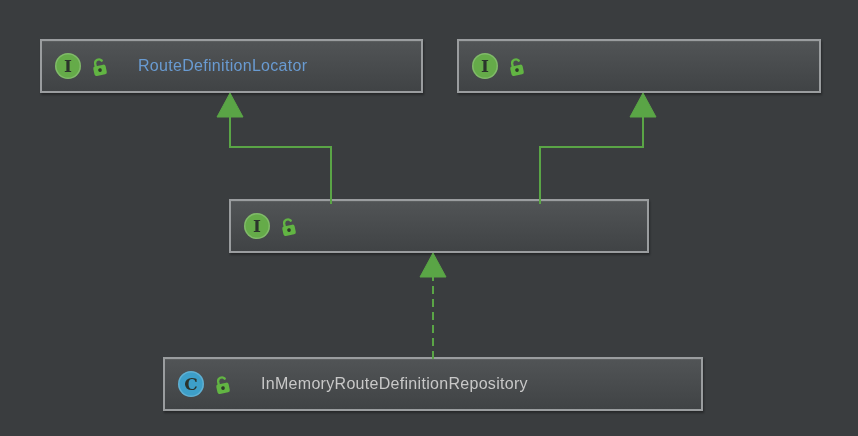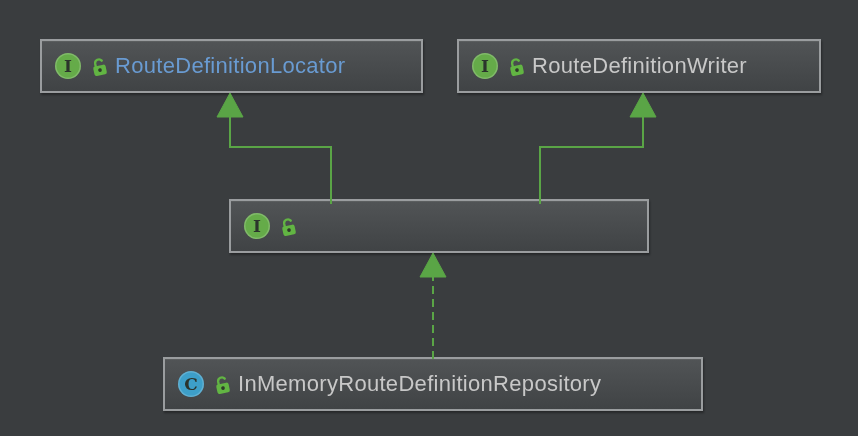--- a/index.html
+++ b/index.html
@@ -58,22 +58,22 @@
   .lock{
     width:21px;height:21px;
     margin-left:8px;
     flex:0 0 21px;
     transform:rotate(-12deg);
   }
   .lock .shackle{fill:none;stroke:var(--lock-green);stroke-width:1.8;stroke-linecap:round;}
   .lock .lockbody{fill:var(--lock-green);}
   .lock .keyhole{fill:#2F3B2A;}
   .node .label{
-    margin-left:5px;
-    font-size:22px;
+    margin-left:28px;
+    font-size:16px;
     letter-spacing:0.3px;
     color:var(--label-gray);
     white-space:nowrap;
   }
   svg.edges{
     position:absolute;
     left:0;top:0;
     width:858px;height:436px;
     pointer-events:none;
   }
@@ -109,21 +109,20 @@
 
   <div class="node" style="left:457px;top:39px;width:364px;height:54px">
     <span class="type-icon interface">
       <i>I</i>
     </span>
     <svg class="lock" viewBox="0 0 16 16">
       <path class="shackle" d="M5.2 7.6 V5.3 A2.9 2.9 0 0 1 10.6 4.0"></path>
       <rect class="lockbody" x="3" y="7.2" width="9.6" height="7.4" rx="1.6"></rect>
       <circle class="keyhole" cx="7.8" cy="10.8" r="1.4"></circle>
     </svg>
-    <span class="label" style="color: rgb(200, 200, 200);">RouteDefinitionWriter</span>
   </div>
 
   <div class="node" style="left:229px;top:199px;width:420px;height:54px">
     <span class="type-icon interface">
       <i>I</i>
     </span>
     <svg class="lock" viewBox="0 0 16 16">
       <path class="shackle" d="M5.2 7.6 V5.3 A2.9 2.9 0 0 1 10.6 4.0"></path>
       <rect class="lockbody" x="3" y="7.2" width="9.6" height="7.4" rx="1.6"></rect>
       <circle class="keyhole" cx="7.8" cy="10.8" r="1.4"></circle>

